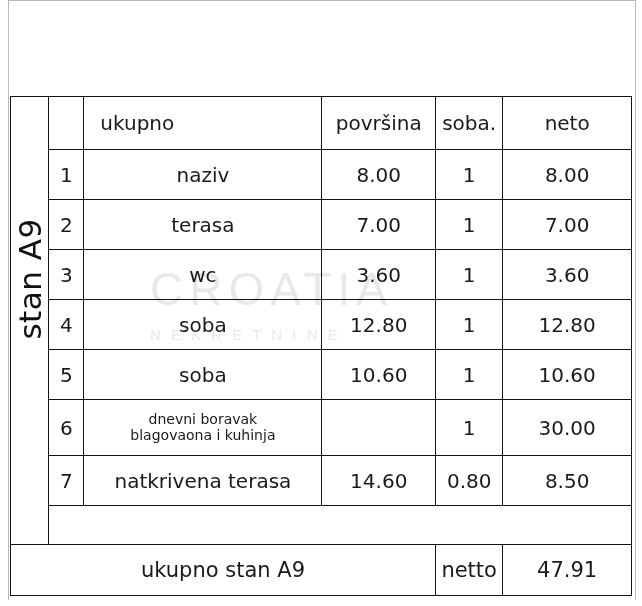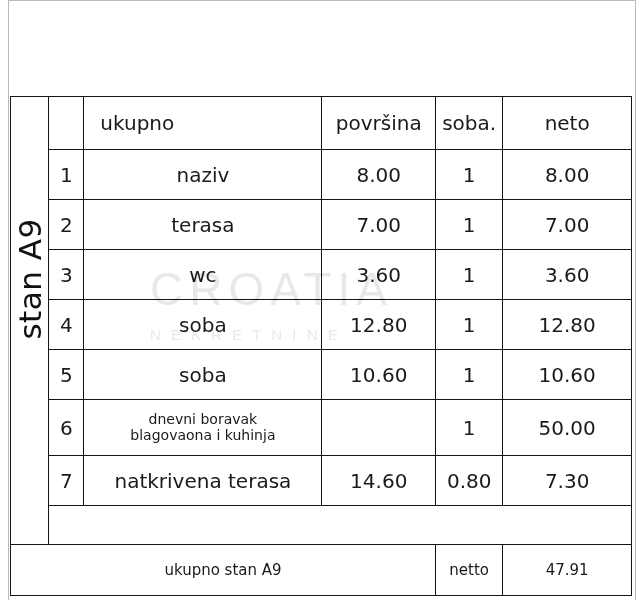--- a/index.html
+++ b/index.html
@@ -105,21 +105,21 @@
   }
 
   tr.tall td { height: 55px; }
 
   
   td.spacer { height: 38px; }
 
   
   tr.total td {
     height: 50px;
-    font-size: 15px;
+    font-size: 21px;
   }
   td.total-label {
     text-align: center;
   }
 
   
   .watermark {
     position: absolute;
     left: 150px;
     top: 262px;
@@ -214,29 +214,29 @@
       <tr class="tall">
         <td class="row num">6</td>
         <td class="row name">
           <div class="two-line">
             <div>dnevni boravak</div>
             <div>blagovaona i kuhinja</div>
           </div>
         </td>
         <td class="row val"></td>
         <td class="row val">1</td>
-        <td class="row val">50.00</td>
+        <td class="row val">30.00</td>
       </tr>
 
       <tr>
         <td class="row num">7</td>
         <td class="row name">natkrivena terasa</td>
         <td class="row val">14.60</td>
         <td class="row val">0.80</td>
-        <td class="row val">7.30</td>
+        <td class="row val">8.50</td>
       </tr>
 
       <tr>
         <td class="spacer" colspan="5"></td>
       </tr>
 
       <tr class="total">
         <td class="total-label" colspan="4">ukupno stan A9</td>
         <td>netto</td>
         <td>47.91</td>

